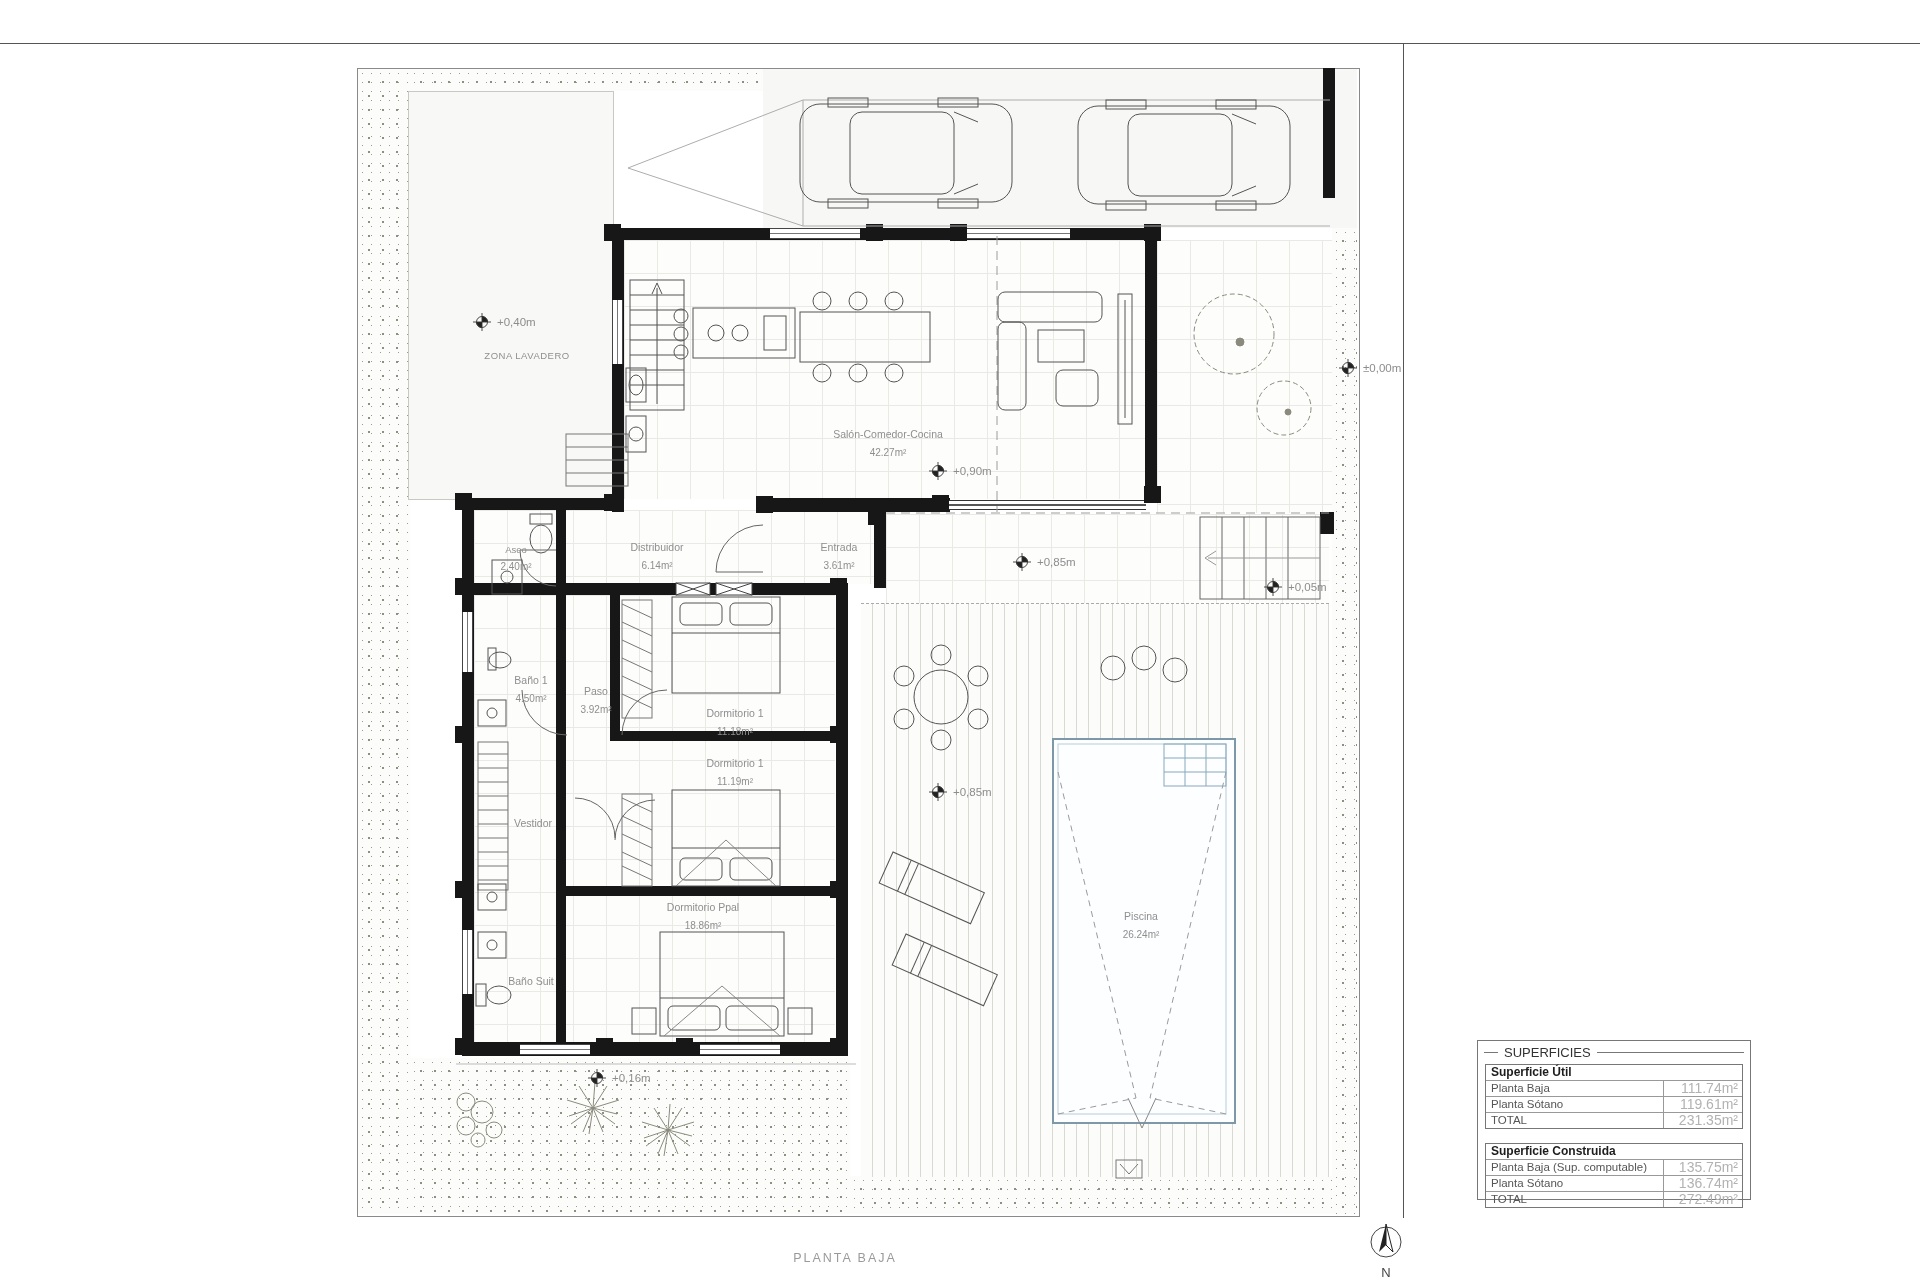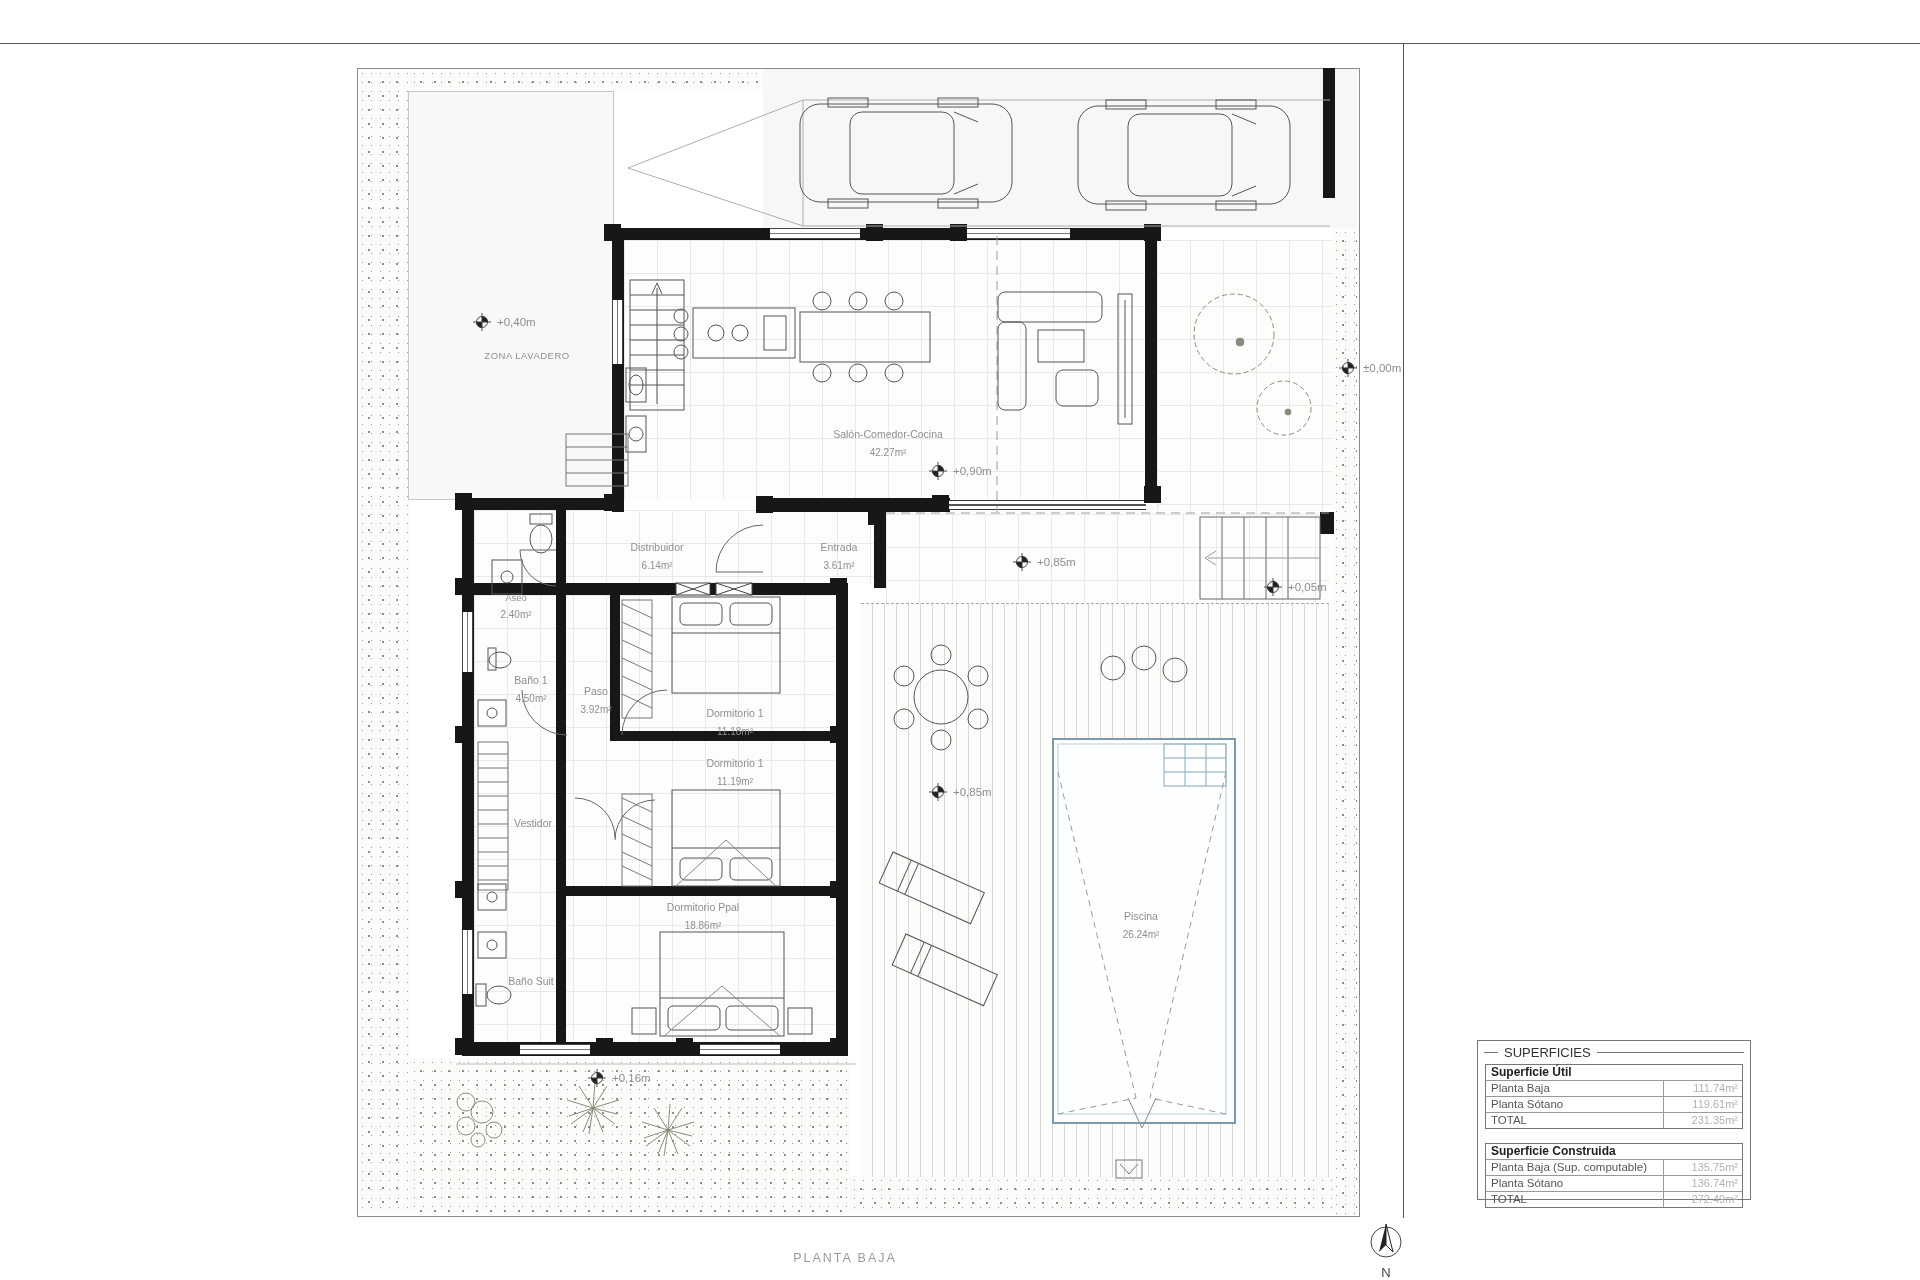--- a/index.html
+++ b/index.html
@@ -36,21 +36,21 @@
   .sup{position:absolute;left:1477px;top:1040px;width:272px;height:158px;border:1px solid #777;background:#fff;
        font-size:11.5px;color:#444;}
   .sup-title{display:flex;align-items:center;gap:6px;height:18px;padding:2px 6px 0 6px;color:#333;font-size:13px;}
   .sup-title .dash{width:14px;border-top:1px solid #777;}
   .sup-title .dashfill{flex:1;border-top:1px solid #777;}
   .sup-box{margin:3px 7px 0 7px;border:1px solid #777;}
   .sup-row{display:flex;border-top:1px solid #999;height:15px;line-height:15px;}
   .sup-row:first-child{border-top:none;}
   .sup-head{font-weight:bold;color:#1d1d1d;padding-left:5px;font-size:12px;}
   .sup-l{flex:1;padding-left:5px;color:#555;overflow:hidden;}
-  .sup-v{width:74px;border-left:1px solid #999;text-align:right;padding-right:4px;color:#b2b2b2;font-size:11px;}
+  .sup-v{width:74px;border-left:1px solid #999;text-align:right;padding-right:4px;color:#b2b2b2;font-size:14px;}
   .north{position:absolute;left:1362px;top:1222px;width:48px;text-align:center;color:#444;font-size:13px;}
 </style>
 </head>
 <body>
 
 <div id="sheet">
 
   <div class="rule-h"></div>
   <div class="rule-v"></div>
 
@@ -373,21 +373,21 @@
     <span class="ar">42.27m²</span>
   </div>
   <div class="lbl" style="left:657px;top:556px;">
     <span class="nm">Distribuidor</span>
     <span class="ar">6.14m²</span>
   </div>
   <div class="lbl" style="left:839px;top:556px;">
     <span class="nm">Entrada</span>
     <span class="ar">3.61m²</span>
   </div>
-  <div class="lbl" style="left:516px;top:559px;font-size:9.5px;margin-top:48px;">
+  <div class="lbl" style="left:516px;top:559px;font-size:9.5px;">
     <span class="nm">Aseo</span>
     <span class="ar">2.40m²</span>
   </div>
   <div class="lbl" style="left:531px;top:689px;">
     <span class="nm">Baño 1</span>
     <span class="ar">4.50m²</span>
   </div>
   <div class="lbl" style="left:596px;top:700px;">
     <span class="nm">Paso</span>
     <span class="ar">3.92m²</span>

